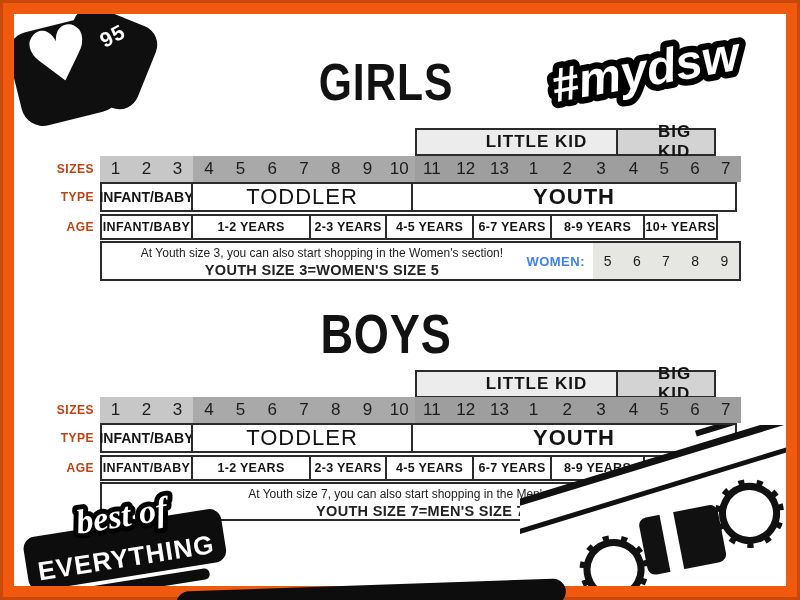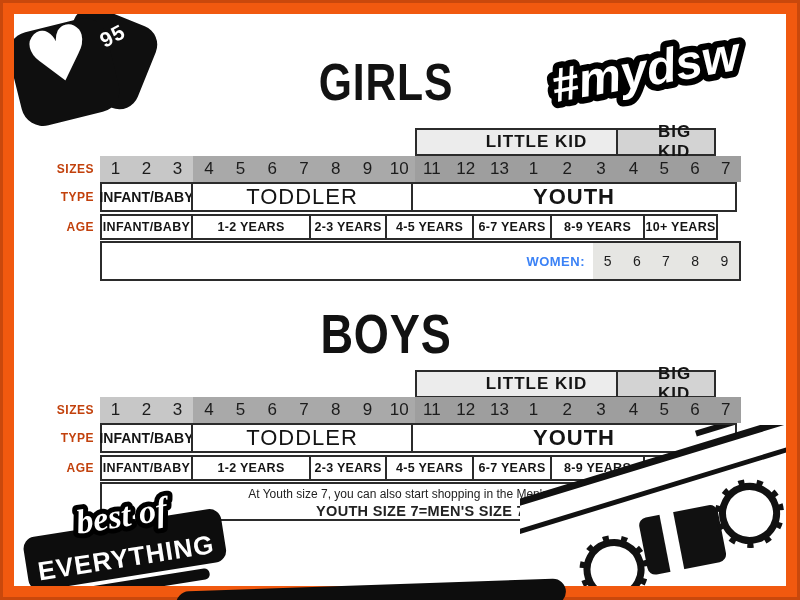--- a/index.html
+++ b/index.html
@@ -204,20 +204,24 @@
       <div class="cell age-cell age-0">INFANT/BABY</div>
       <div class="cell age-cell age-1">1-2 YEARS</div>
       <div class="cell age-cell age-2">2-3 YEARS</div>
       <div class="cell age-cell age-3">4-5 YEARS</div>
       <div class="cell age-cell age-4">6-7 YEARS</div>
       <div class="cell age-cell age-5">8-9 YEARS</div>
       <div class="cell age-cell age-6">10+ YEARS</div>
     </div>
 
     <div class="note-box g-note">
+      <div class="note-text g-note-text">
+        <div class="note-line1">At Youth size 3, you can also start shopping in the Women's section!</div>
+        <div class="note-line2">YOUTH SIZE 3=WOMEN'S SIZE 5</div>
+      </div>
       <div class="women-label">WOMEN:</div>
       <div class="women-box">
         <span class="women-size">5</span>
         <span class="women-size">6</span>
         <span class="women-size">7</span>
         <span class="women-size">8</span>
         <span class="women-size">9</span>
       </div>
     </div>
   </div>

